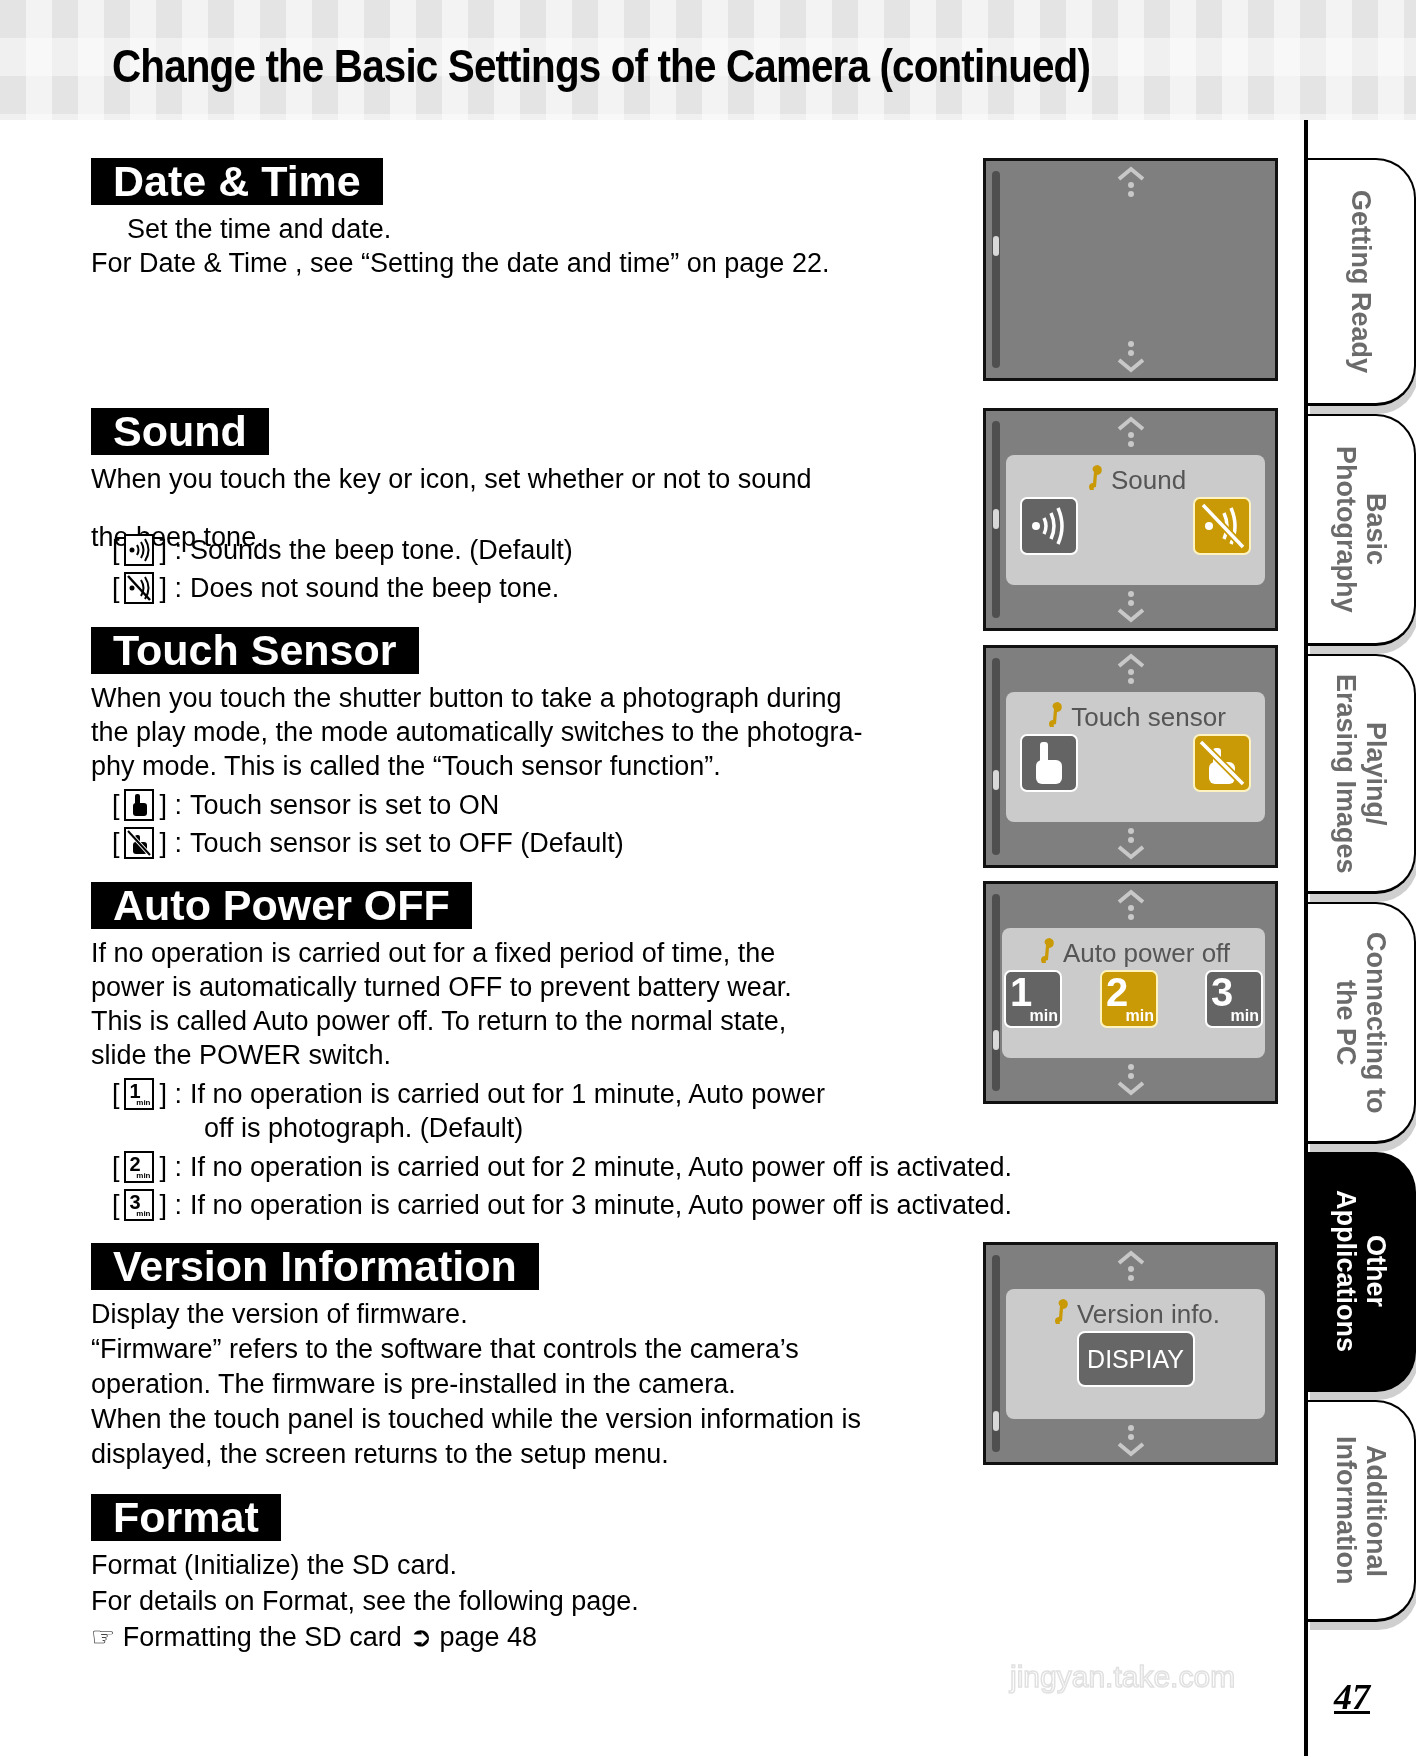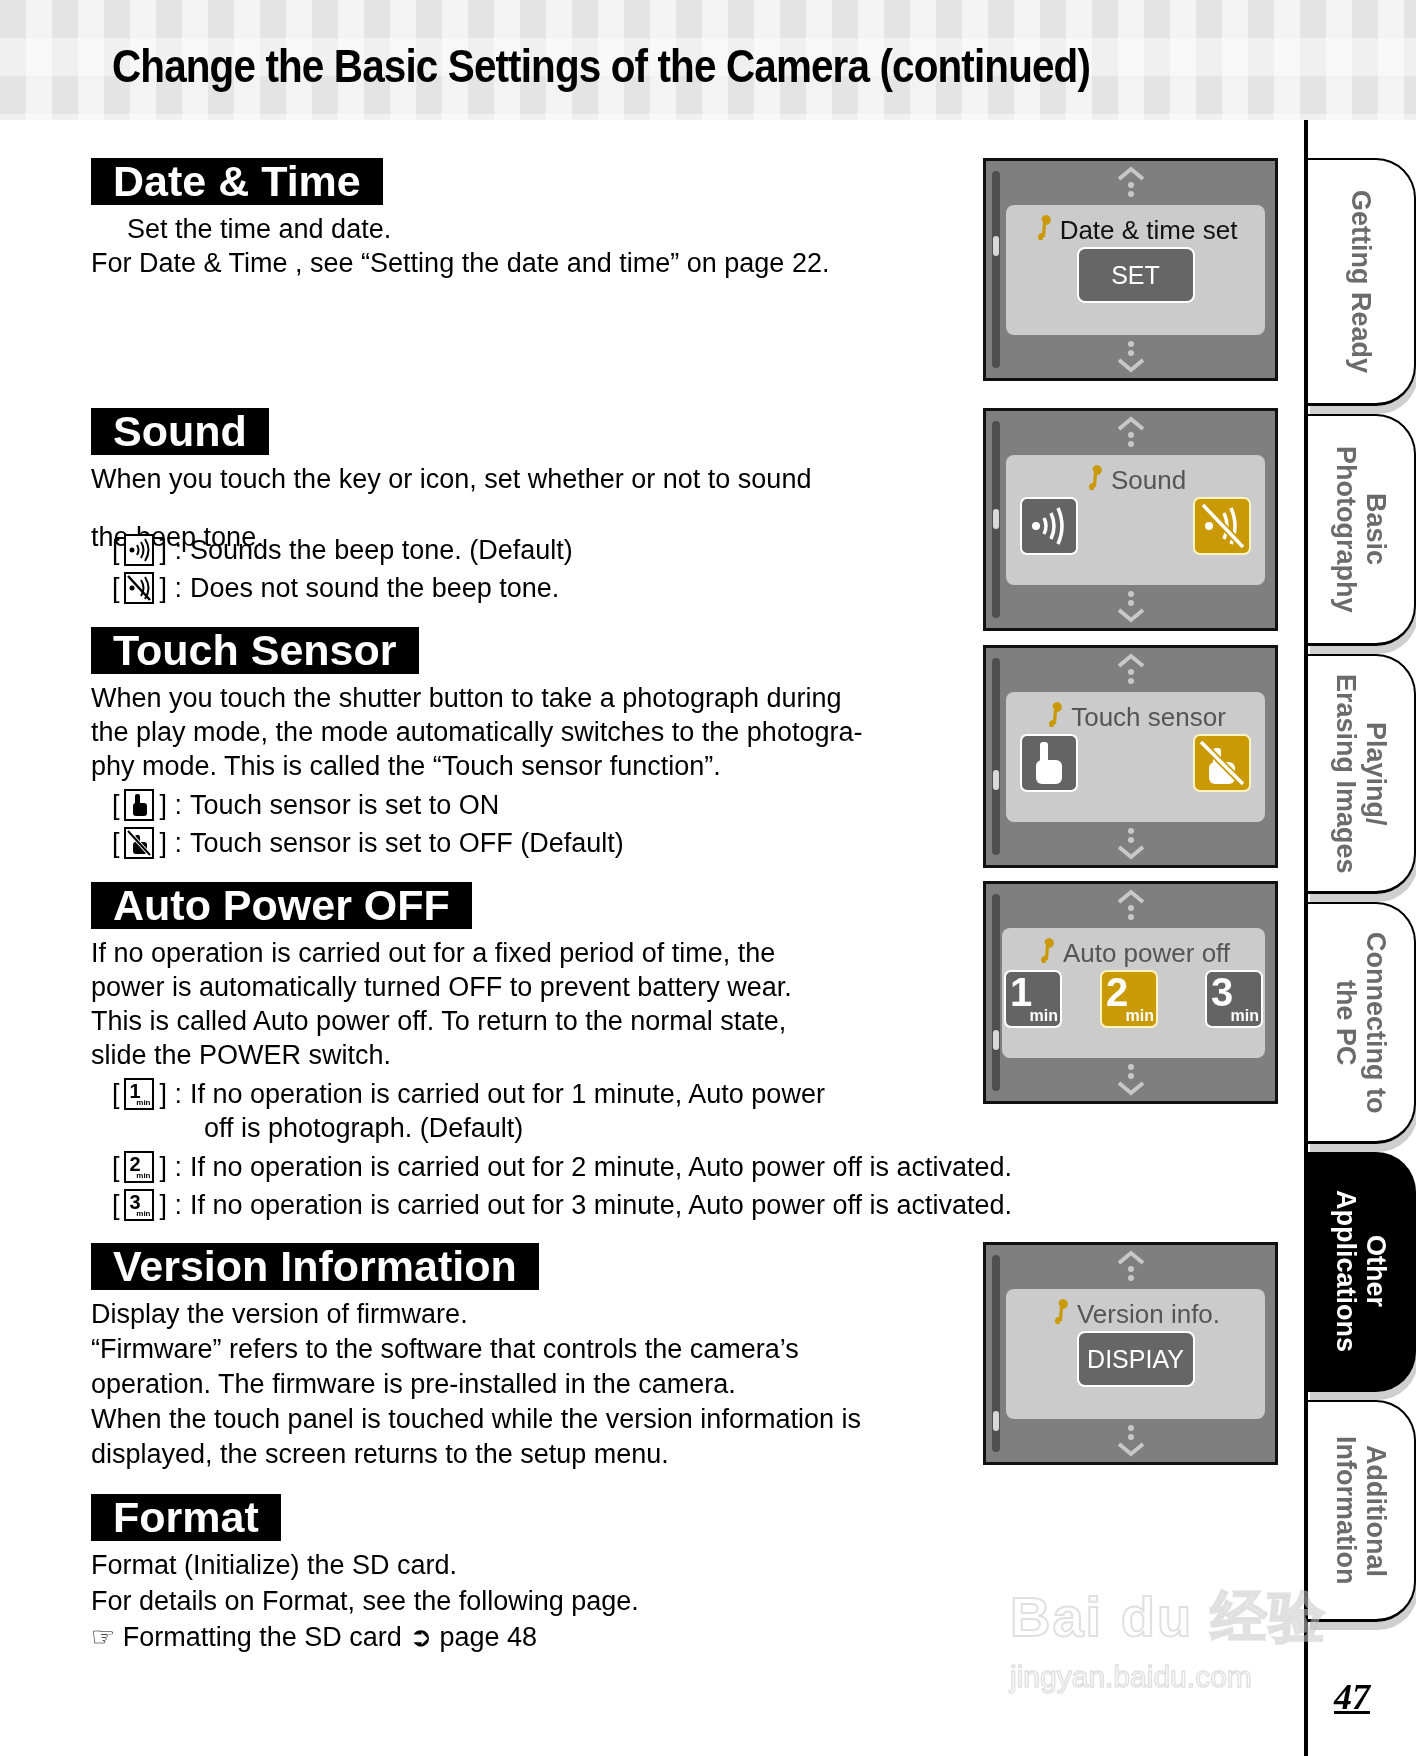--- a/index.html
+++ b/index.html
@@ -235,28 +235,20 @@
 </div>
 
 <div class="cam" style="top:158px;height:223px;">
   <div class="scroll-track"></div>
   <div class="scroll-thumb" style="top:75px;"></div>
   <svg class="nav-up" viewBox="0 0 40 34">
       <polyline points="8,14 20,4 32,14" fill="none" stroke="#c8c8c8" stroke-width="4"></polyline>
       <circle cx="20" cy="20" r="3" fill="#c8c8c8"></circle>
       <circle cx="20" cy="29" r="3" fill="#c8c8c8"></circle>
     </svg>
-  <div class="panel">
-    <div class="panel-title dark">
-      <svg class="wrench" width="20" height="30" viewBox="0 0 20 30">
-          <path d="M13 2 C8 2 6 6 9 9 L8 20 C4 20 3 24 5 27 L9 27 C8 25 9 24 11 24 L12 12 C16 12 18 8 16 4 Z" fill="#c99a06"></path>
-        </svg><span>Date &amp; time set</span>
-    </div>
-    <div class="big-btn">SET</div>
-  </div>
   <svg class="nav-down" viewBox="0 0 40 34">
       <circle cx="20" cy="4" r="3" fill="#c8c8c8"></circle>
       <circle cx="20" cy="13" r="3" fill="#c8c8c8"></circle>
       <polyline points="8,20 20,30 32,20" fill="none" stroke="#c8c8c8" stroke-width="4"></polyline>
     </svg>
 </div>
 
 <div class="cam" style="top:408px;height:223px;">
   <div class="scroll-track"></div>
   <div class="scroll-thumb" style="top:98px;"></div>
@@ -421,15 +413,14 @@
 <div class="tab" style="top:1400px;height:222px;">
   <div class="tab-label">
       <span>Additional
 Information</span>
     </div>
 </div>
 
 <div class="page-number">47</div>
 
 <div class="watermark">
-  <div class="wm-logo">Bai du 经验</div>
-  <div class="wm-url">jingyan.baidu.com</div>
+  <div class="wm-url">jingyan.take.com</div>
 </div>
 
 </body></html>

